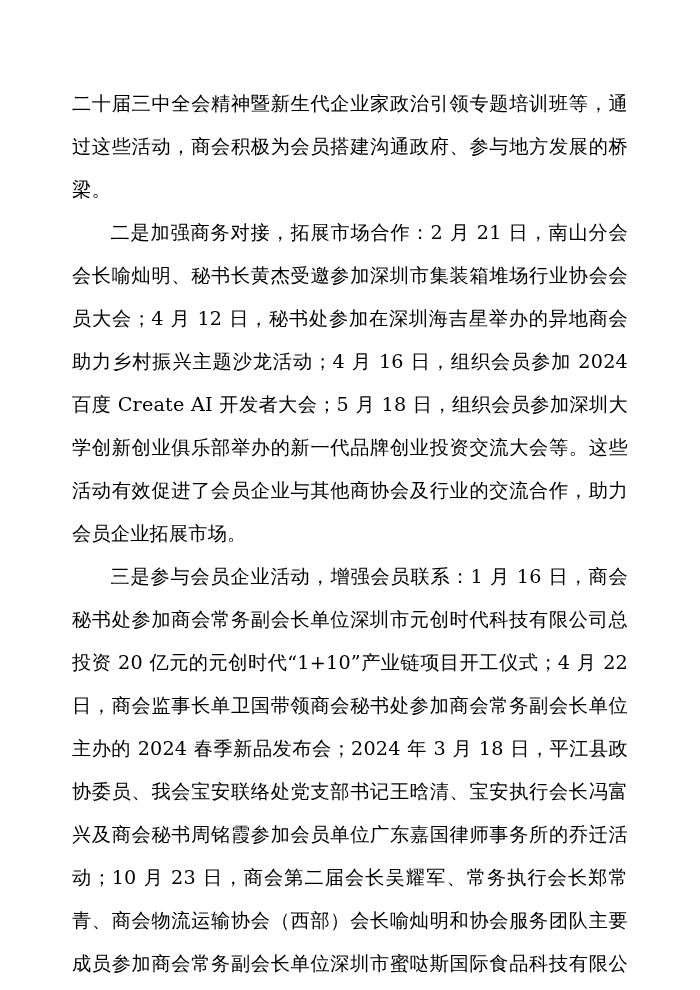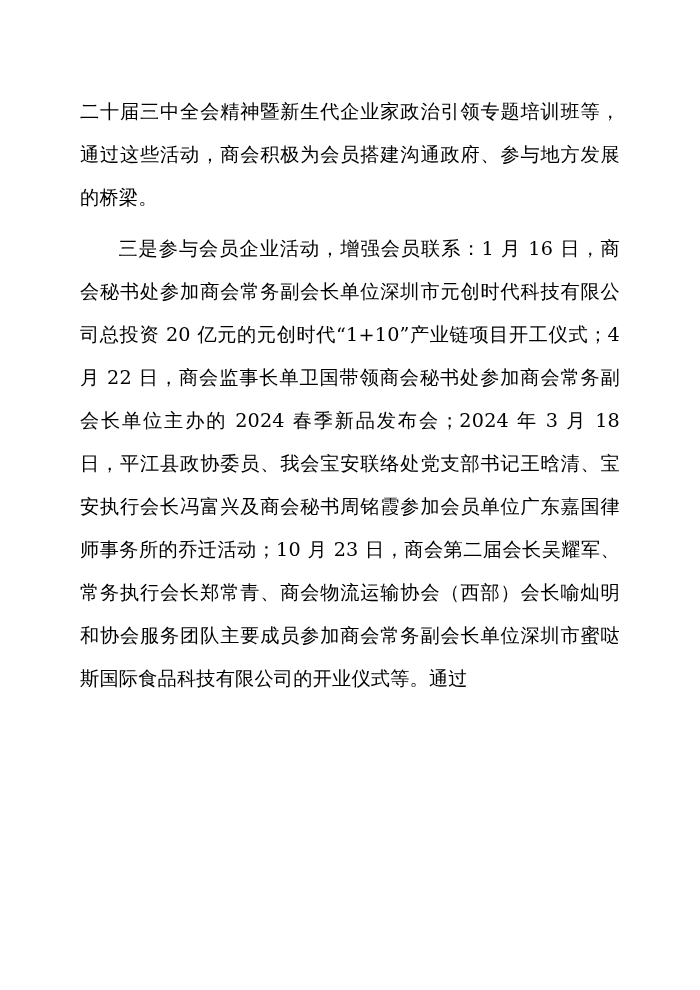--- a/index.html
+++ b/index.html
@@ -23,30 +23,31 @@
     background: #ffffff;
   }
   .doc-body {
     font-size: 19.2px;
     line-height: 43px;
     text-align: justify;
     text-justify: inter-ideograph;
     letter-spacing: 0.2px;
   }
   .para {
-    margin: 8px;
+    margin: 0;
     text-indent: 2em;
     text-align: justify;
     text-justify: inter-ideograph;
   }
   .para.continued {
     text-indent: 0;
   }
 </style>
 </head>
 <body>
 
 <div class="page">
   <div class="doc-body">
     <p class="para continued">二十届三中全会精神暨新生代企业家政治引领专题培训班等，通过这些活动，商会积极为会员搭建沟通政府、参与地方发展的桥梁。</p>
+    <p class="para">二是加强商务对接，拓展市场合作：2 月 21 日，南山分会会长喻灿明、秘书长黄杰受邀参加深圳市集装箱堆场行业协会会员大会；4 月 12 日，秘书处参加在深圳海吉星举办的异地商会助力乡村振兴主题沙龙活动；4 月 16 日，组织会员参加 2024 百度 Create AI 开发者大会；5 月 18 日，组织会员参加深圳大学创新创业俱乐部举办的新一代品牌创业投资交流大会等。这些活动有效促进了会员企业与其他商协会及行业的交流合作，助力会员企业拓展市场。</p>
     <p class="para">三是参与会员企业活动，增强会员联系：1 月 16 日，商会秘书处参加商会常务副会长单位深圳市元创时代科技有限公司总投资 20 亿元的元创时代“1+10”产业链项目开工仪式；4 月 22 日，商会监事长单卫国带领商会秘书处参加商会常务副会长单位主办的 2024 春季新品发布会；2024 年 3 月 18 日，平江县政协委员、我会宝安联络处党支部书记王晗清、宝安执行会长冯富兴及商会秘书周铭霞参加会员单位广东嘉国律师事务所的乔迁活动；10 月 23 日，商会第二届会长吴耀军、常务执行会长郑常青、商会物流运输协会（西部）会长喻灿明和协会服务团队主要成员参加商会常务副会长单位深圳市蜜哒斯国际食品科技有限公司的开业仪式等。通过</p>
   </div>
 </div>
 
 </body></html>

